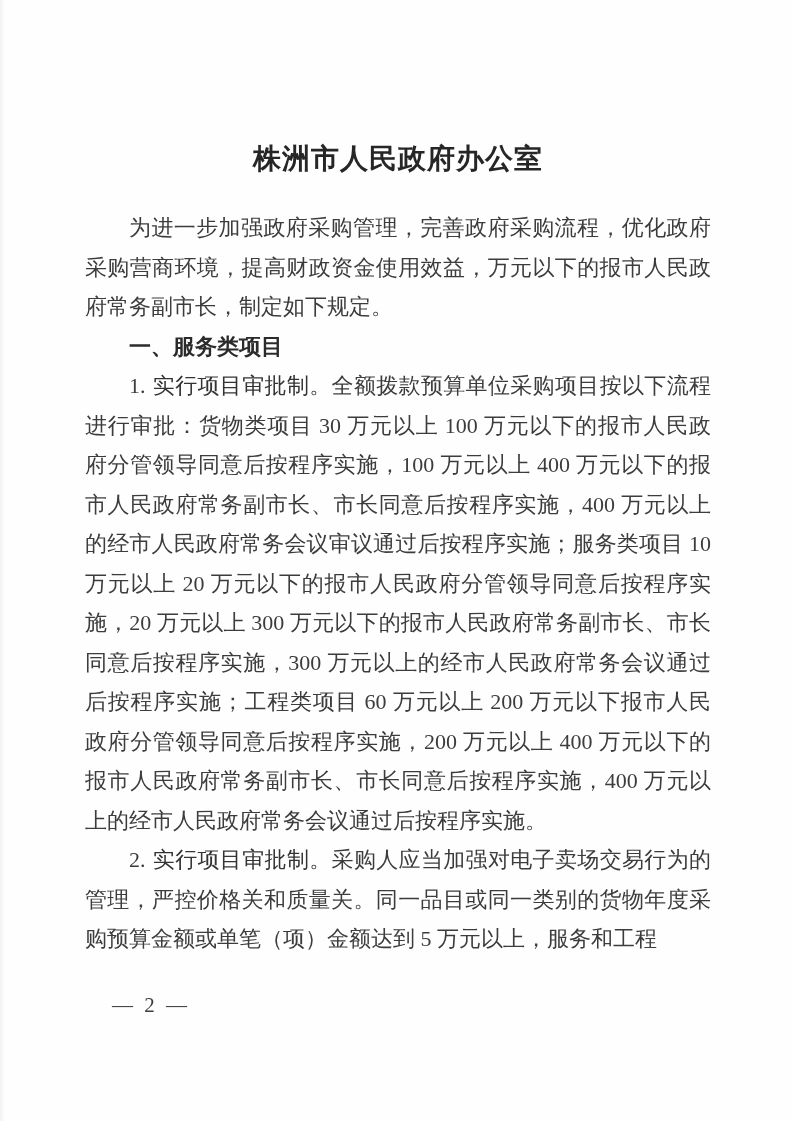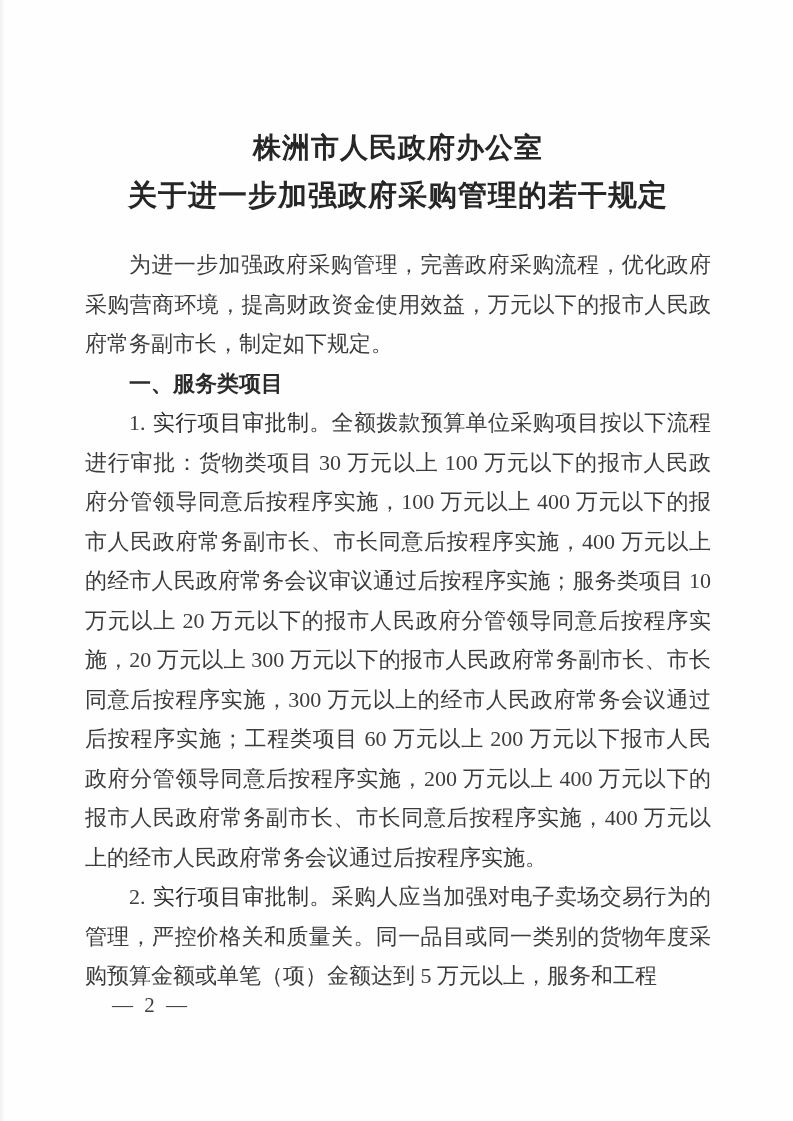--- a/index.html
+++ b/index.html
@@ -22,21 +22,21 @@
   .page::before {
     content: "";
     position: absolute;
     left: 0; top: 0; bottom: 0;
     width: 5px;
     background: linear-gradient(to right, rgba(0,0,0,0.05), rgba(0,0,0,0));
   }
   .content {
     position: absolute;
     left: 85px;
-    top: 1px;
+    top: 12px;
     width: 626px;
     padding-top: 124px;
     box-sizing: border-box;
   }
   .doc-title {
     text-align: center;
     font-weight: bold;
     color: #262626;
     letter-spacing: 1px;
   }
@@ -85,21 +85,20 @@
   }
 </style>
 </head>
 <body>
 
 <div class="page">
   <div class="content">
 
     <div class="doc-title doc-title-1">株洲市人民政府办公室</div>
 
-    <div class="doc-title doc-title-2">关于进一步加强政府采购管理的若干规定</div>
 
     <div class="body-text">
 
       <p class="para">为进一步加强政府采购管理，完善政府采购流程，优化政府采购营商环境，提高财政资金使用效益，万元以下的报市人民政府常务副市长，制定如下规定。</p>
 
       <p class="section-heading">一、服务类项目</p>
 
       <p class="para">
         <span class="item-num">1.</span><span class="item-lead">实行项目审批制。</span><span>全额拨款预算单位采购项目按以下流程进行审批：货物类项目 30 万元以上 100 万元以下的报市人民政府分管领导同意后按程序实施，100 万元以上 400 万元以下的报市人民政府常务副市长、市长同意后按程序实施，400 万元以上的经市人民政府常务会议审议通过后按程序实施；服务类项目 10 万元以上 20 万元以下的报市人民政府分管领导同意后按程序实施，20 万元以上 300 万元以下的报市人民政府常务副市长、市长同意后按程序实施，300 万元以上的经市人民政府常务会议通过后按程序实施；工程类项目 60 万元以上 200 万元以下报市人民政府分管领导同意后按程序实施，200 万元以上 400 万元以下的报市人民政府常务副市长、市长同意后按程序实施，400 万元以上的经市人民政府常务会议通过后按程序实施。</span>
       </p>

